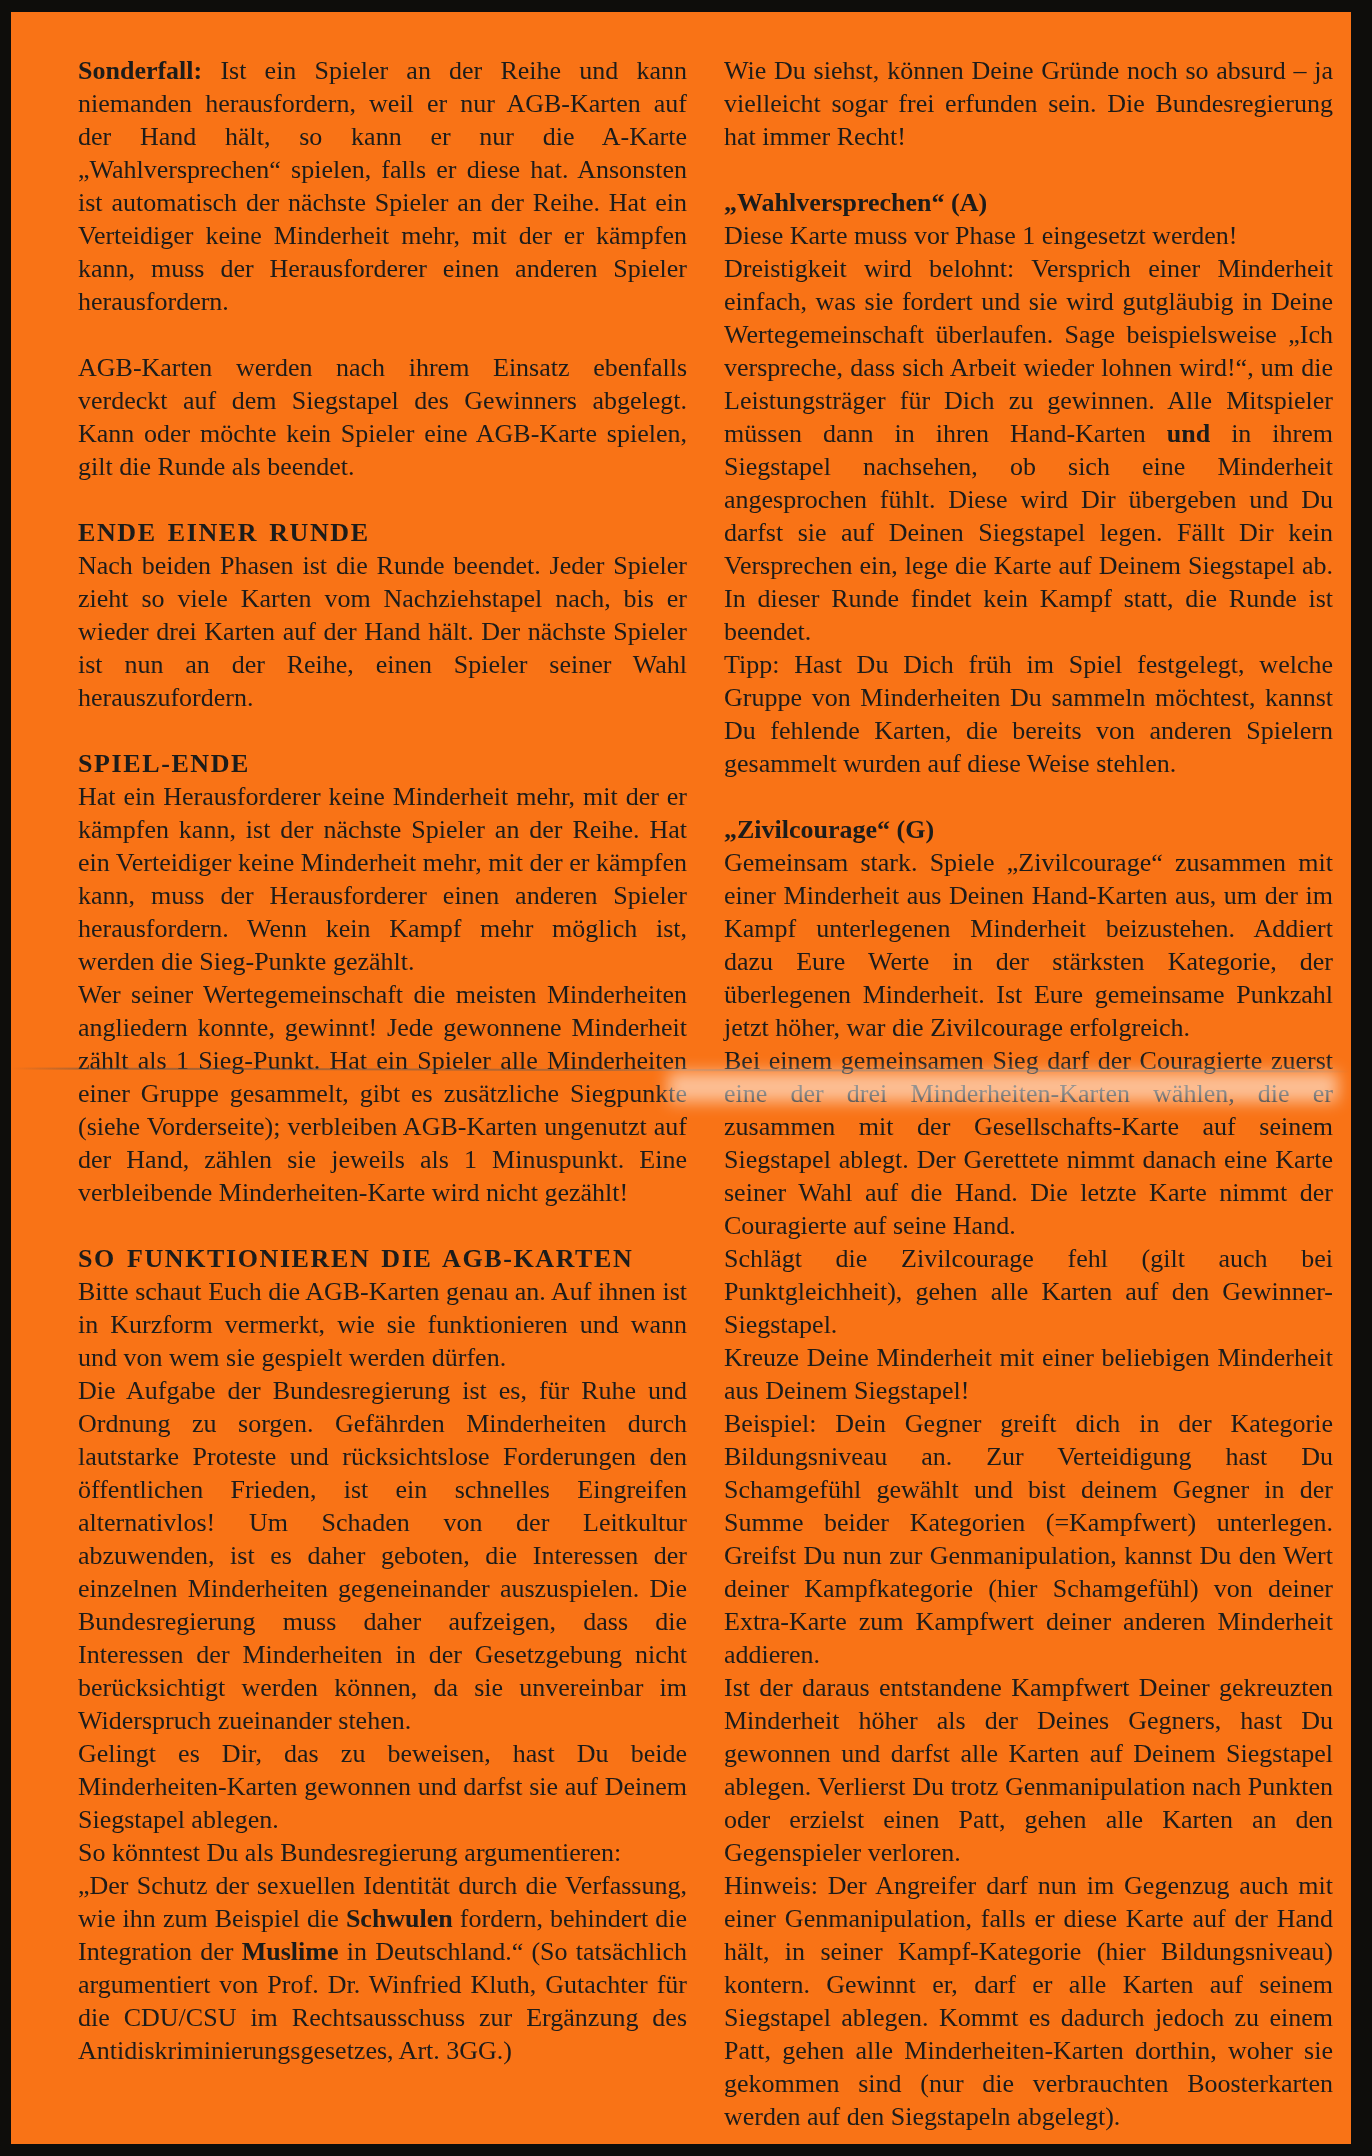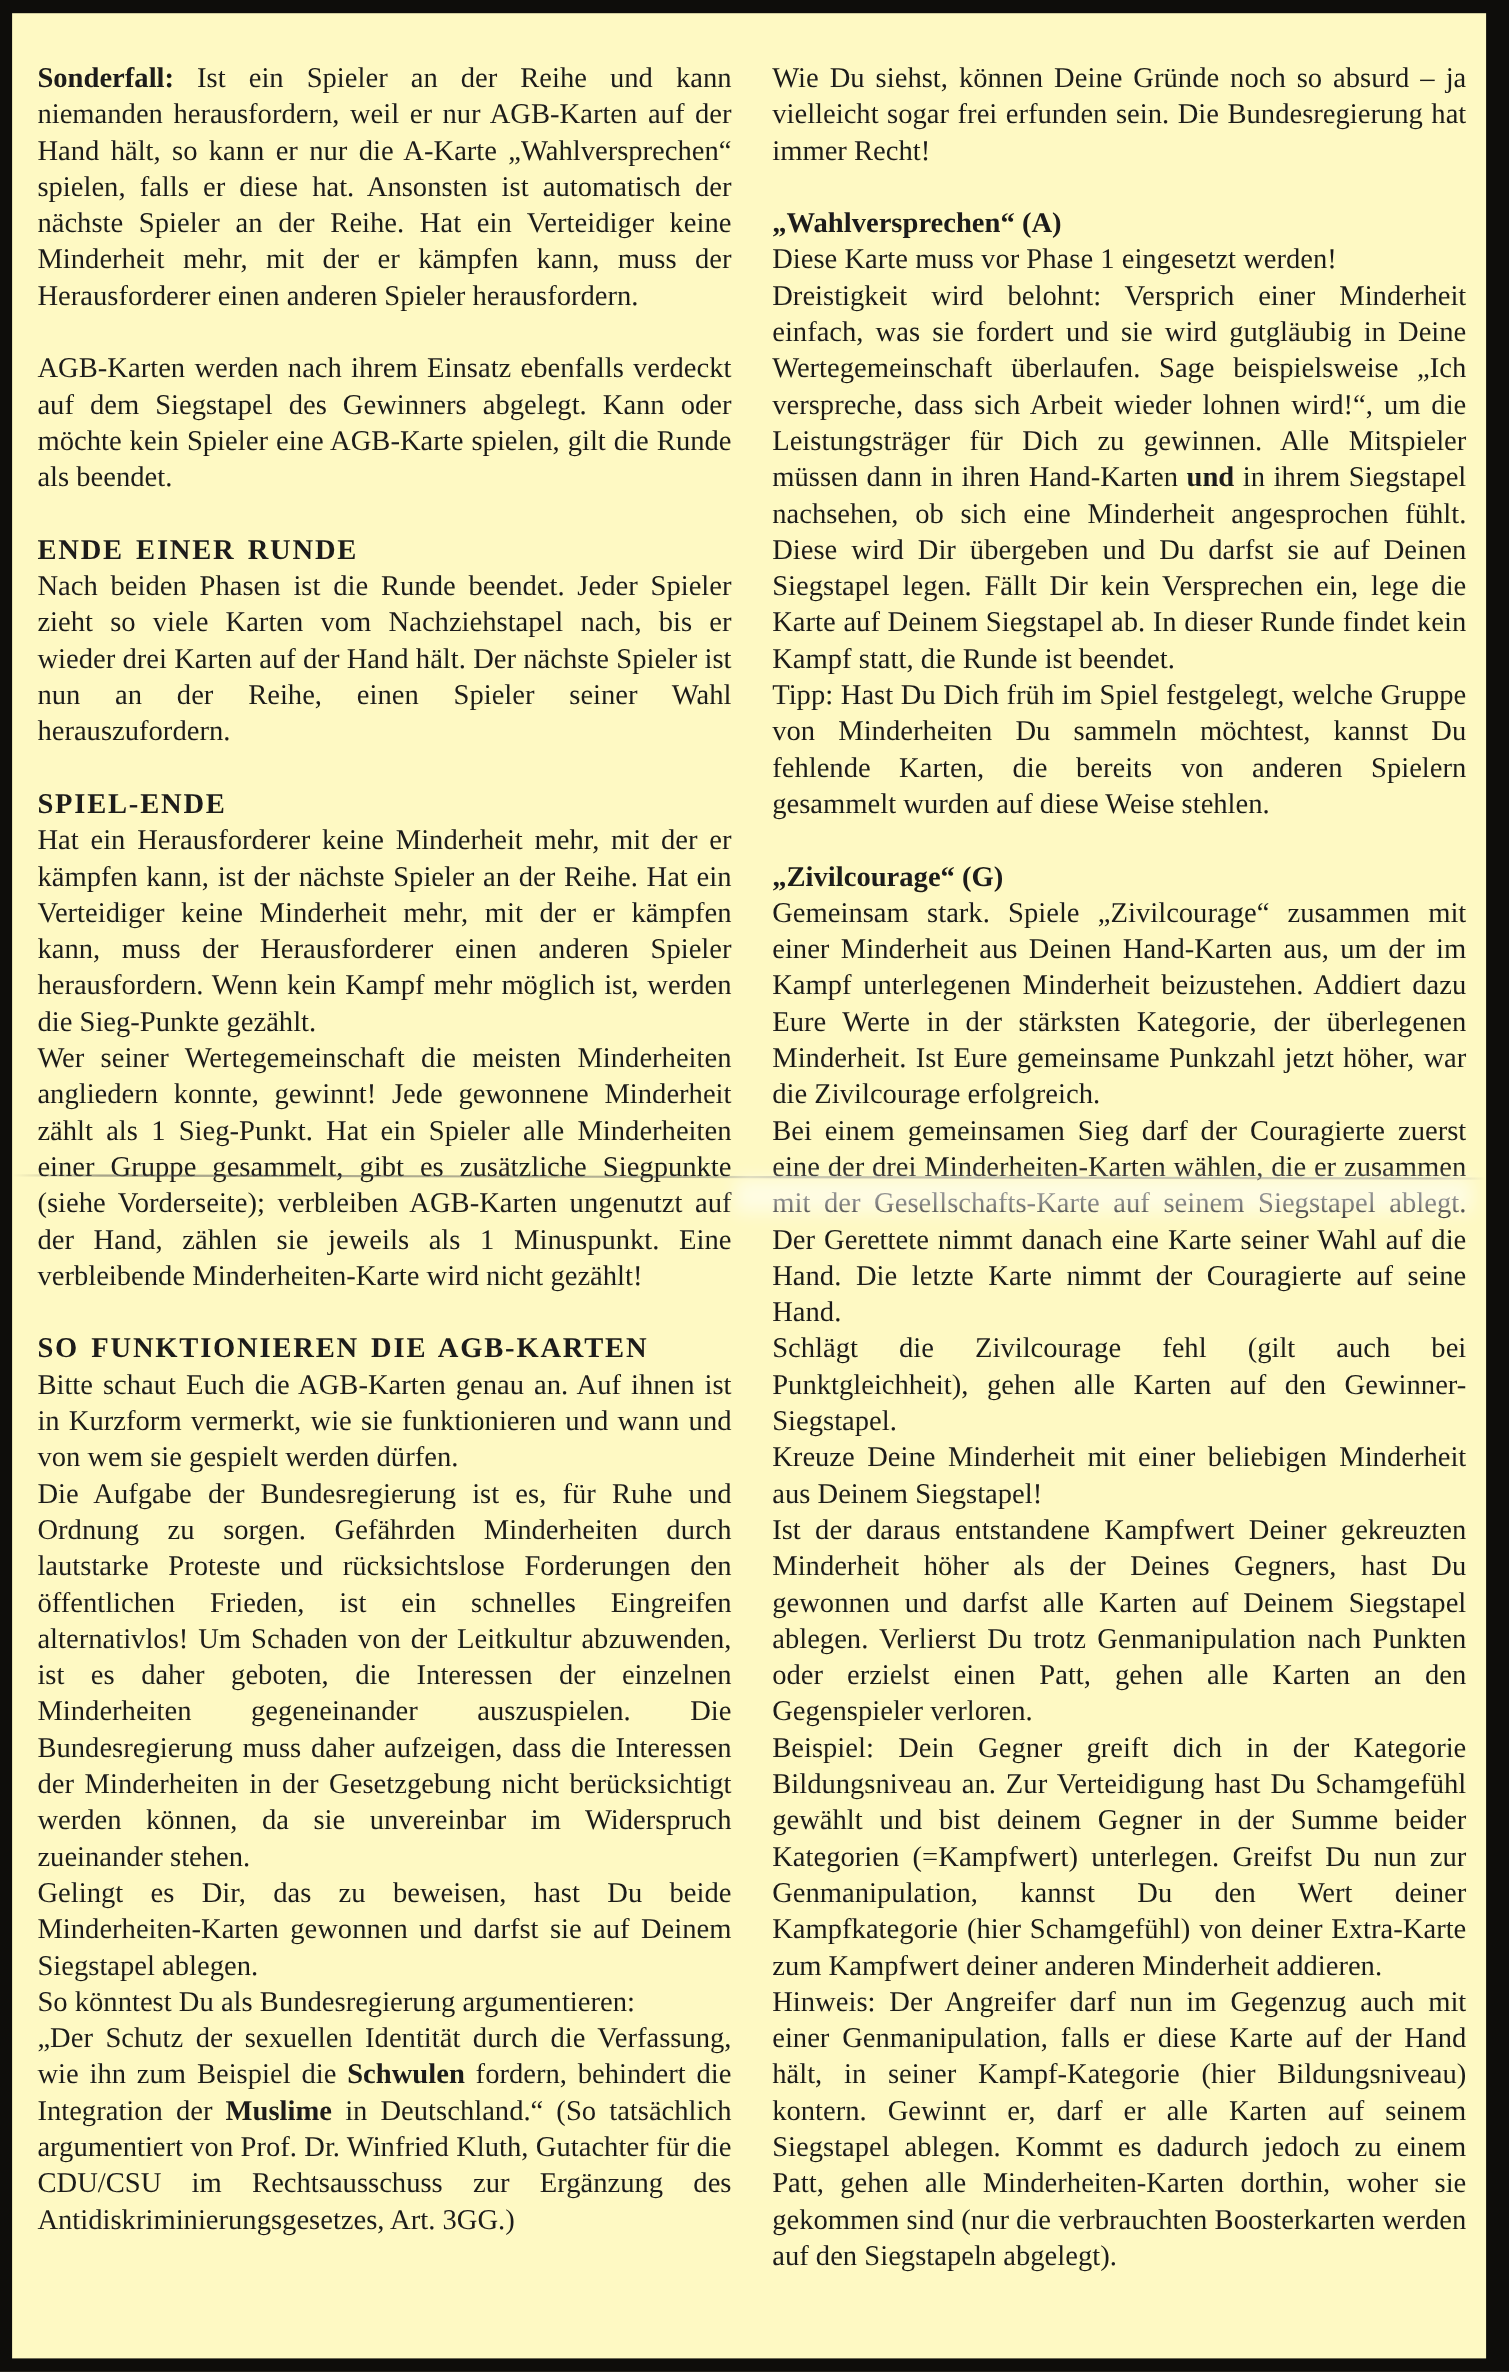--- a/index.html
+++ b/index.html
@@ -13,22 +13,23 @@
     height: 2156px;
     background: #0e0d0b;
     padding: 12px 21px 12px 11px;
     position: relative;
   }
   .page {
     position: relative;
     box-sizing: border-box;
     width: 100%;
     height: 100%;
-    background: #fef9c3;
+    background: #f97316;
     overflow: hidden;
+    padding-left: 44px;
   }
   .content {
     box-sizing: border-box;
     display: flex;
     gap: 37px;
     padding: 42px 18px 0 23px;
   }
   .column {
     flex: 1 1 0;
     min-width: 0;
@@ -114,21 +115,21 @@
           <p><span>Wie Du siehst, können Deine Gründe noch so absurd – ja vielleicht sogar frei erfunden sein. Die Bundesregierung hat immer Recht!</span></p>
           <h3 class="gap"><span>„Wahlversprechen“ (A)</span></h3>
           <p><span>Diese Karte muss vor Phase 1 eingesetzt werden!</span></p>
           <p><span>Dreistigkeit wird belohnt: Versprich einer Minderheit einfach, was sie fordert und sie wird gutgläubig in Deine Wertegemeinschaft überlaufen. Sage beispielsweise „Ich verspreche, dass sich Arbeit wieder lohnen wird!“, um die Leistungsträger für Dich zu gewinnen. Alle Mitspieler müssen dann in ihren Hand-Karten </span><b>und</b><span> in ihrem Siegstapel nachsehen, ob sich eine Minderheit angesprochen fühlt. Diese wird Dir übergeben und Du darfst sie auf Deinen Siegstapel legen. Fällt Dir kein Versprechen ein, lege die Karte auf Deinem Siegstapel ab. In dieser Runde findet kein Kampf statt, die Runde ist beendet.</span></p>
           <p><span>Tipp: Hast Du Dich früh im Spiel festgelegt, welche Gruppe von Minderheiten Du sammeln möchtest, kannst Du fehlende Karten, die bereits von anderen Spielern gesammelt wurden auf diese Weise stehlen.</span></p>
           <h3 class="gap"><span>„Zivilcourage“ (G)</span></h3>
           <p><span>Gemeinsam stark. Spiele „Zivilcourage“ zusammen mit einer Minderheit aus Deinen Hand-Karten aus, um der im Kampf unterlegenen Minderheit beizustehen. Addiert dazu Eure Werte in der stärksten Kategorie, der überlegenen Minderheit. Ist Eure gemeinsame Punkzahl jetzt höher, war die Zivilcourage erfolgreich.</span></p>
           <p><span>Bei einem gemeinsamen Sieg darf der Couragierte zuerst eine der drei Minderheiten-Karten wählen, die er zusammen mit der Gesellschafts-Karte auf seinem Siegstapel ablegt. Der Gerettete nimmt danach eine Karte seiner Wahl auf die Hand. Die letzte Karte nimmt der Couragierte auf seine Hand.</span></p>
           <p><span>Schlägt die Zivilcourage fehl (gilt auch bei Punktgleichheit), gehen alle Karten auf den Gewinner-Siegstapel.</span></p>
           <p><span>Kreuze Deine Minderheit mit einer beliebigen Minderheit aus Deinem Siegstapel!</span></p>
+          <p><span>Beispiel: Dein Gegner greift dich in der Kategorie Bildungsniveau an. Zur Verteidigung hast Du Schamgefühl gewählt und bist deinem Gegner in der Summe beider Kategorien (=Kampfwert) unterlegen. Greifst Du nun zur Genmanipulation, kannst Du den Wert deiner Kampfkategorie (hier Schamgefühl) von deiner Extra-Karte zum Kampfwert deiner anderen Minderheit addieren.</span></p>
           <p><span>Ist der daraus entstandene Kampfwert Deiner gekreuzten Minderheit höher als der Deines Gegners, hast Du gewonnen und darfst alle Karten auf Deinem Siegstapel ablegen. Verlierst Du trotz Genmanipulation nach Punkten oder erzielst einen Patt, gehen alle Karten an den Gegenspieler verloren.</span></p>
-          <p><span>Beispiel: Dein Gegner greift dich in der Kategorie Bildungsniveau an. Zur Verteidigung hast Du Schamgefühl gewählt und bist deinem Gegner in der Summe beider Kategorien (=Kampfwert) unterlegen. Greifst Du nun zur Genmanipulation, kannst Du den Wert deiner Kampfkategorie (hier Schamgefühl) von deiner Extra-Karte zum Kampfwert deiner anderen Minderheit addieren.</span></p>
           <p><span>Hinweis: Der Angreifer darf nun im Gegenzug auch mit einer Genmanipulation, falls er diese Karte auf der Hand hält, in seiner Kampf-Kategorie (hier Bildungsniveau) kontern. Gewinnt er, darf er alle Karten auf seinem Siegstapel ablegen. Kommt es dadurch jedoch zu einem Patt, gehen alle Minderheiten-Karten dorthin, woher sie gekommen sind (nur die verbrauchten Boosterkarten werden auf den Siegstapeln abgelegt).</span></p>
         </div>
     </div>
     <div class="crease"></div>
     <div class="smear"></div>
   </div>
 </div>
 
 </body></html>

